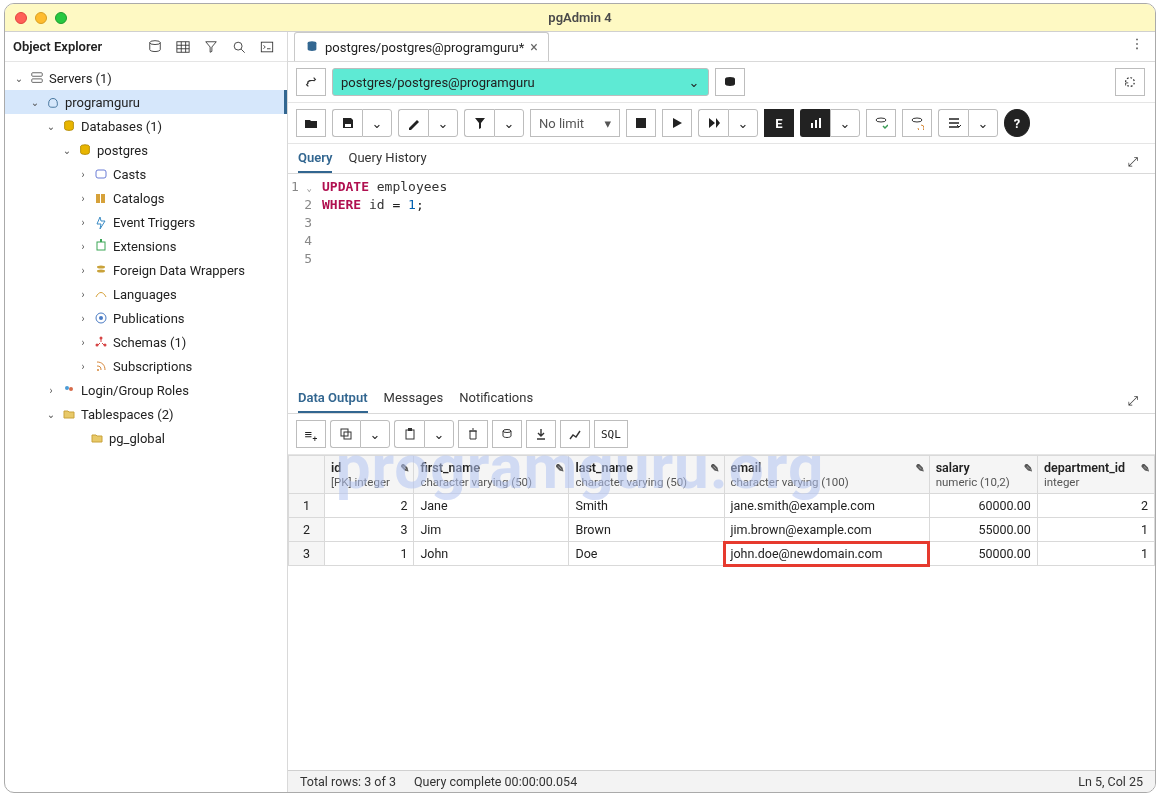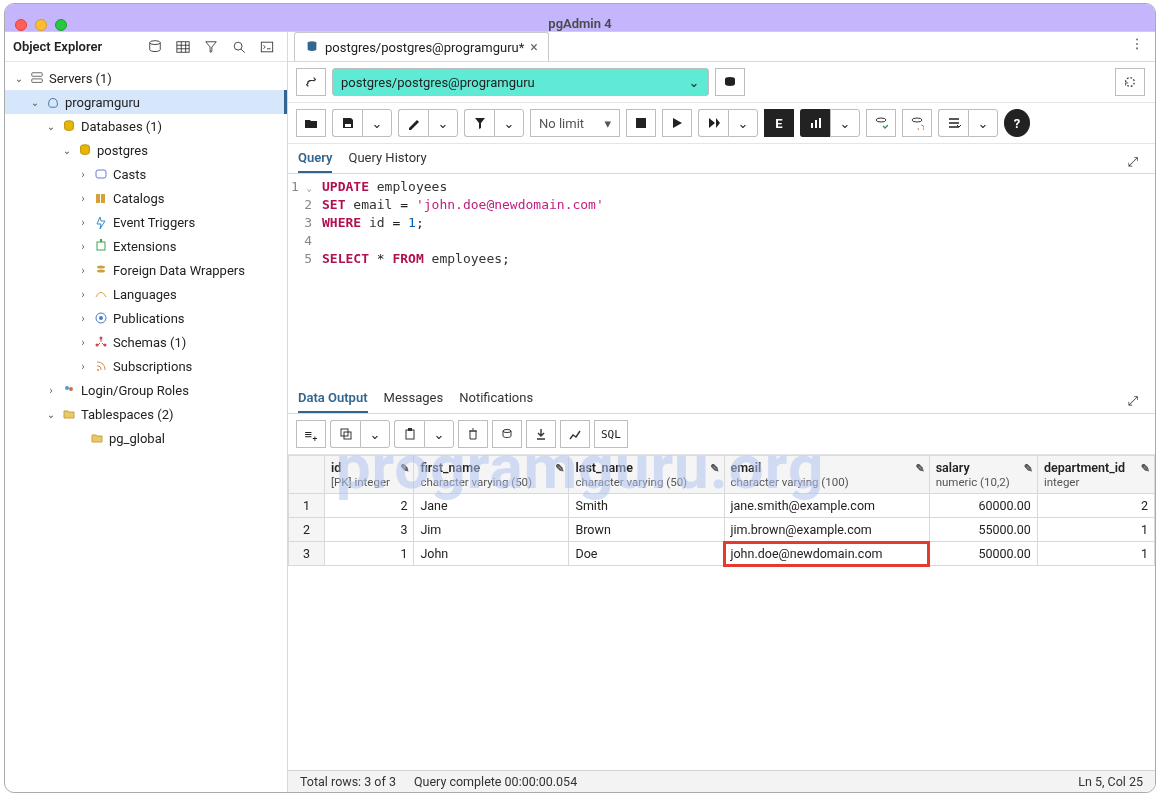--- a/index.html
+++ b/index.html
@@ -19,24 +19,24 @@
   width: 1152px;
   height: 790px;
   margin: 3px auto;
   overflow: hidden;
   display: flex;
   flex-direction: column;
   background: #fff;
 }
 .titlebar {
   height: 28px;
-  background: #c4b5fd;
+  background: #fef9c3;
   border-bottom: 1px solid #d0d0d0;
   display: flex;
-  align-items: flex-end;
+  align-items: center;
   padding: 0 10px;
   position: relative;
 }
 .traffic { display: flex; gap: 8px; }
 .tl { width: 12px; height: 12px; border-radius: 50%; }
 .tl.red { background:#ff5f57; border:1px solid #e0443e; }
 .tl.yellow { background:#febc2e; border:1px solid #d89e22; }
 .tl.green { background:#28c840; border:1px solid #1f9b30; }
 .titlebar .title { position:absolute; left:50%; transform:translateX(-50%); color:#4a4a4a; font-weight:600; font-size:13px;}
 .main { flex:1; display:flex; min-height:0; }
@@ -501,24 +501,22 @@
       <div class="editor">
         <div class="gutter">
           <div>1 <span style="color:#888;font-size:9px;">⌄</span></div>
             <div>2</div>
             <div>3</div>
             <div>4</div>
             <div>5</div>
         </div>
         <div class="code">
           <div><span class="kw">UPDATE</span><span class="ident"> employees</span></div>
-          <div><span class="kw">SET</span><span class="ident"> email </span><span>=</span><span> </span><span class="str">'john.doe@newdomain.com'</span></div>
           <div><span class="kw">WHERE</span><span class="ident"> id </span><span>=</span><span> </span><span class="num">1</span><span>;</span></div>
           <div></div>
-          <div><span class="kw">SELECT</span><span> * </span><span class="kw">FROM</span><span class="ident"> employees</span><span>;</span></div>
         </div>
       </div>
 
       <div class="out-tabs">
         <div class="otabs">
           <div class="otab active">Data Output</div>
           <div class="otab">Messages</div>
           <div class="otab">Notifications</div>
         </div>
         <span class="icon-btn">⤢</span>

